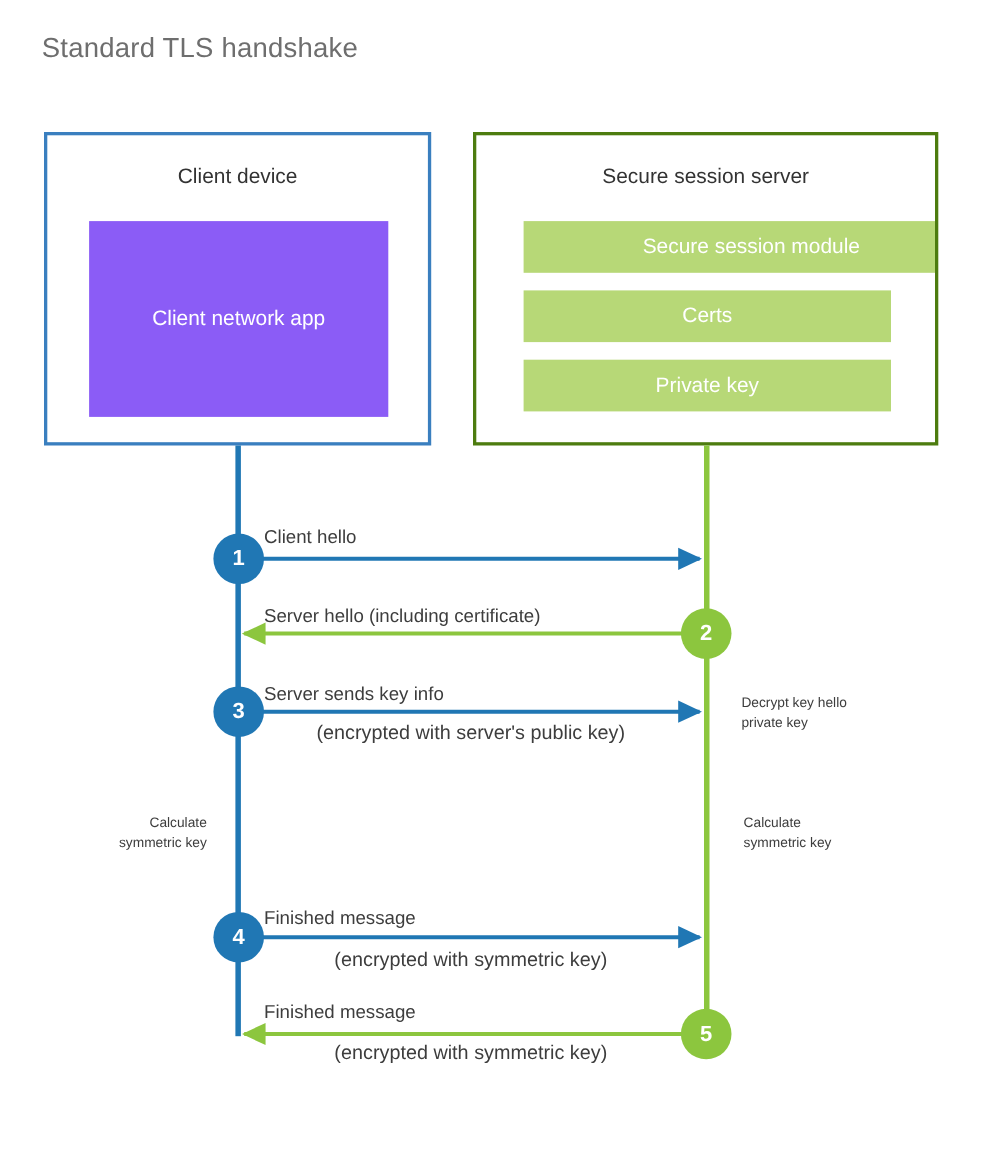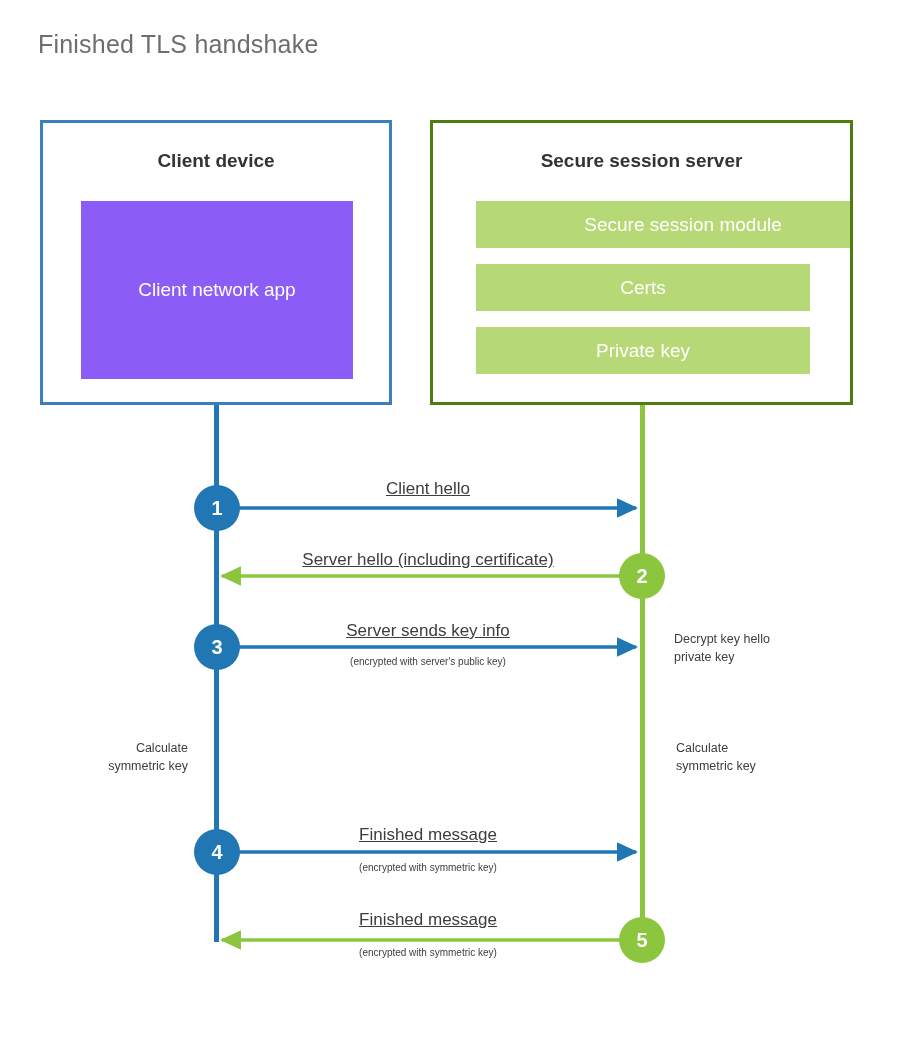--- a/index.html
+++ b/index.html
@@ -50,21 +50,21 @@
     height: 285px;
     border: 3px solid #4d7c0f;
   }
   .participant-title {
     position: absolute;
     left: 0;
     right: 0;
     top: 27px;
     text-align: center;
     font-size: 19px;
-    font-weight: bold;
+    font-weight: normal;
     color: #333333;
   }
 
   
   #client-app-block {
     position: absolute;
     left: 38px;
     top: 78px;
     width: 272px;
     height: 178px;
@@ -142,31 +142,30 @@
     left: 0;
     top: 0;
     width: 900px;
     height: 1058px;
     pointer-events: none;
   }
 
   
   .msg-label {
     position: absolute;
-    text-align: center;
+    text-align: left;
     color: #3d3d3d;
     font-size: 17px;
     white-space: nowrap;
-    text-decoration: underline;
   }
   .msg-sublabel {
     position: absolute;
     text-align: center;
     color: #3d3d3d;
-    font-size: 10px;
+    font-size: 18px;
     white-space: nowrap;
   }
 
   #msg-label-1 { left: 240px; top: 479px; width: 376px; }
   #msg-label-2 { left: 240px; top: 550px; width: 376px; }
   #msg-label-3 { left: 240px; top: 621px; width: 376px; }
   #msg-sublabel-3 { left: 240px; top: 656px; width: 376px; }
   #msg-label-4 { left: 240px; top: 825px; width: 376px; }
   #msg-sublabel-4 { left: 240px; top: 862px; width: 376px; }
   #msg-label-5 { left: 240px; top: 910px; width: 376px; }
@@ -195,21 +194,21 @@
     left: 676px;
     top: 739px;
     text-align: left;
   }
 </style>
 </head>
 <body>
 
 <div id="canvas">
 
-  <div id="diagram-title">Finished TLS handshake</div>
+  <div id="diagram-title">Standard TLS handshake</div>
 
   <div class="participant-box" id="client-box">
     <div class="participant-title">Client device</div>
     <div id="client-app-block">Client network app</div>
   </div>
 
   <div class="participant-box" id="server-box">
     <div class="participant-title">Secure session server</div>
     <div class="server-block" id="server-block-0">Secure session module</div>
     <div class="server-block" id="server-block-1">Certs</div>

